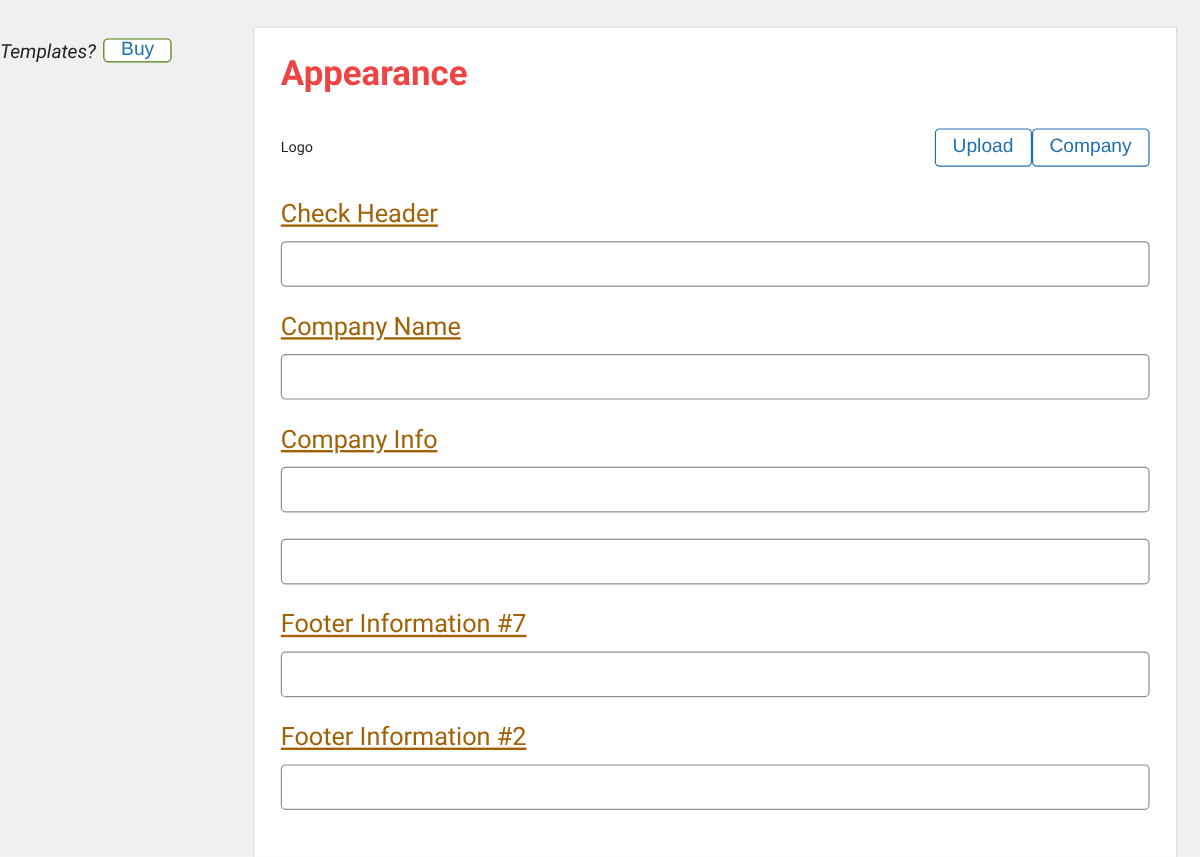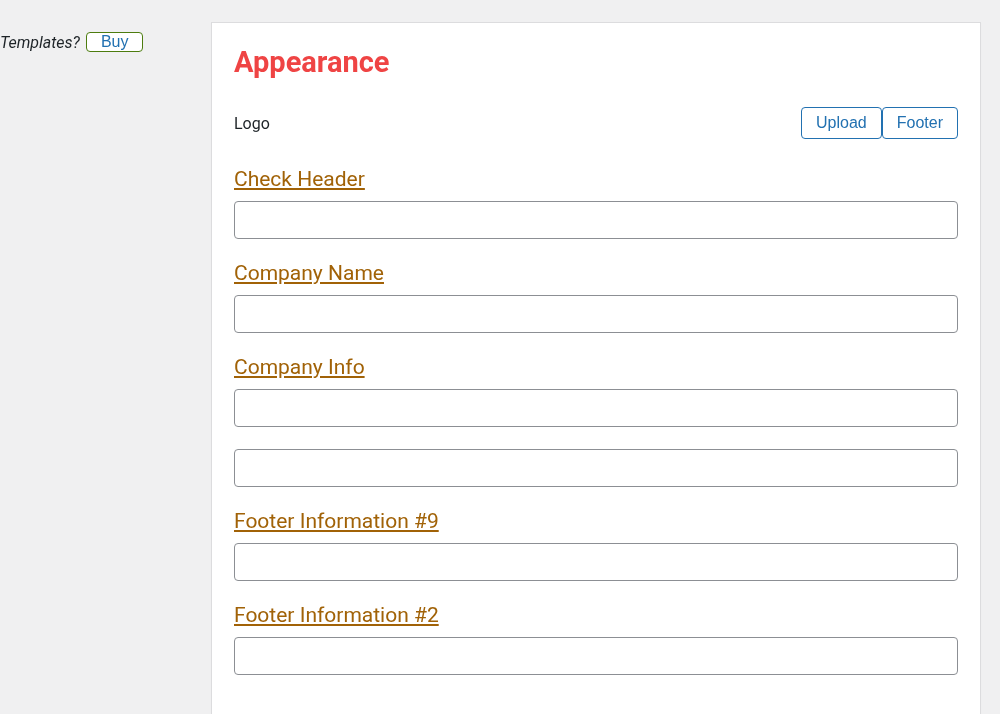--- a/index.html
+++ b/index.html
@@ -53,21 +53,21 @@
       color: #ef4444;
       margin-bottom: 28px;
     }
     .logo-row {
       display: flex;
       align-items: center;
       justify-content: space-between;
       margin-bottom: 28px;
     }
     .logo-label {
-      font-size: 16px;
+      font-size: 12px;
       color: #1d2327;
     }
     .logo-buttons {
       display: flex;
       gap: 0;
     }
     .outline-button {
       border: 1px solid #2271b1;
       background: #fff;
       color: #2271b1;
@@ -104,21 +104,21 @@
   <button class="buy-button">Buy</button>
 </div>
 
 <div class="main-panel">
   <h2 class="section-title">Appearance</h2>
 
   <div class="logo-row">
     <span class="logo-label">Logo</span>
     <div class="logo-buttons">
       <button class="outline-button">Upload</button>
-      <button class="outline-button">Footer</button>
+      <button class="outline-button">Company</button>
     </div>
   </div>
 
   <div class="field-group">
     <label class="field-label">Check Header</label>
     <input type="text" class="text-input" value="" style="">
   </div>
 
   <div class="field-group">
     <label class="field-label">Company Name</label>
@@ -128,21 +128,21 @@
   <div class="field-group">
     <label class="field-label">Company Info</label>
     <input type="text" class="text-input" value="" style="">
   </div>
 
   <div class="field-group">
     <input type="text" class="text-input" value="" style="">
   </div>
 
   <div class="field-group">
-    <label class="field-label">Footer Information #9</label>
+    <label class="field-label">Footer Information #7</label>
     <input type="text" class="text-input" value="" style="">
   </div>
 
   <div class="field-group">
     <label class="field-label">Footer Information #2</label>
     <input type="text" class="text-input" value="" style="">
   </div>
 
 </div>
 

